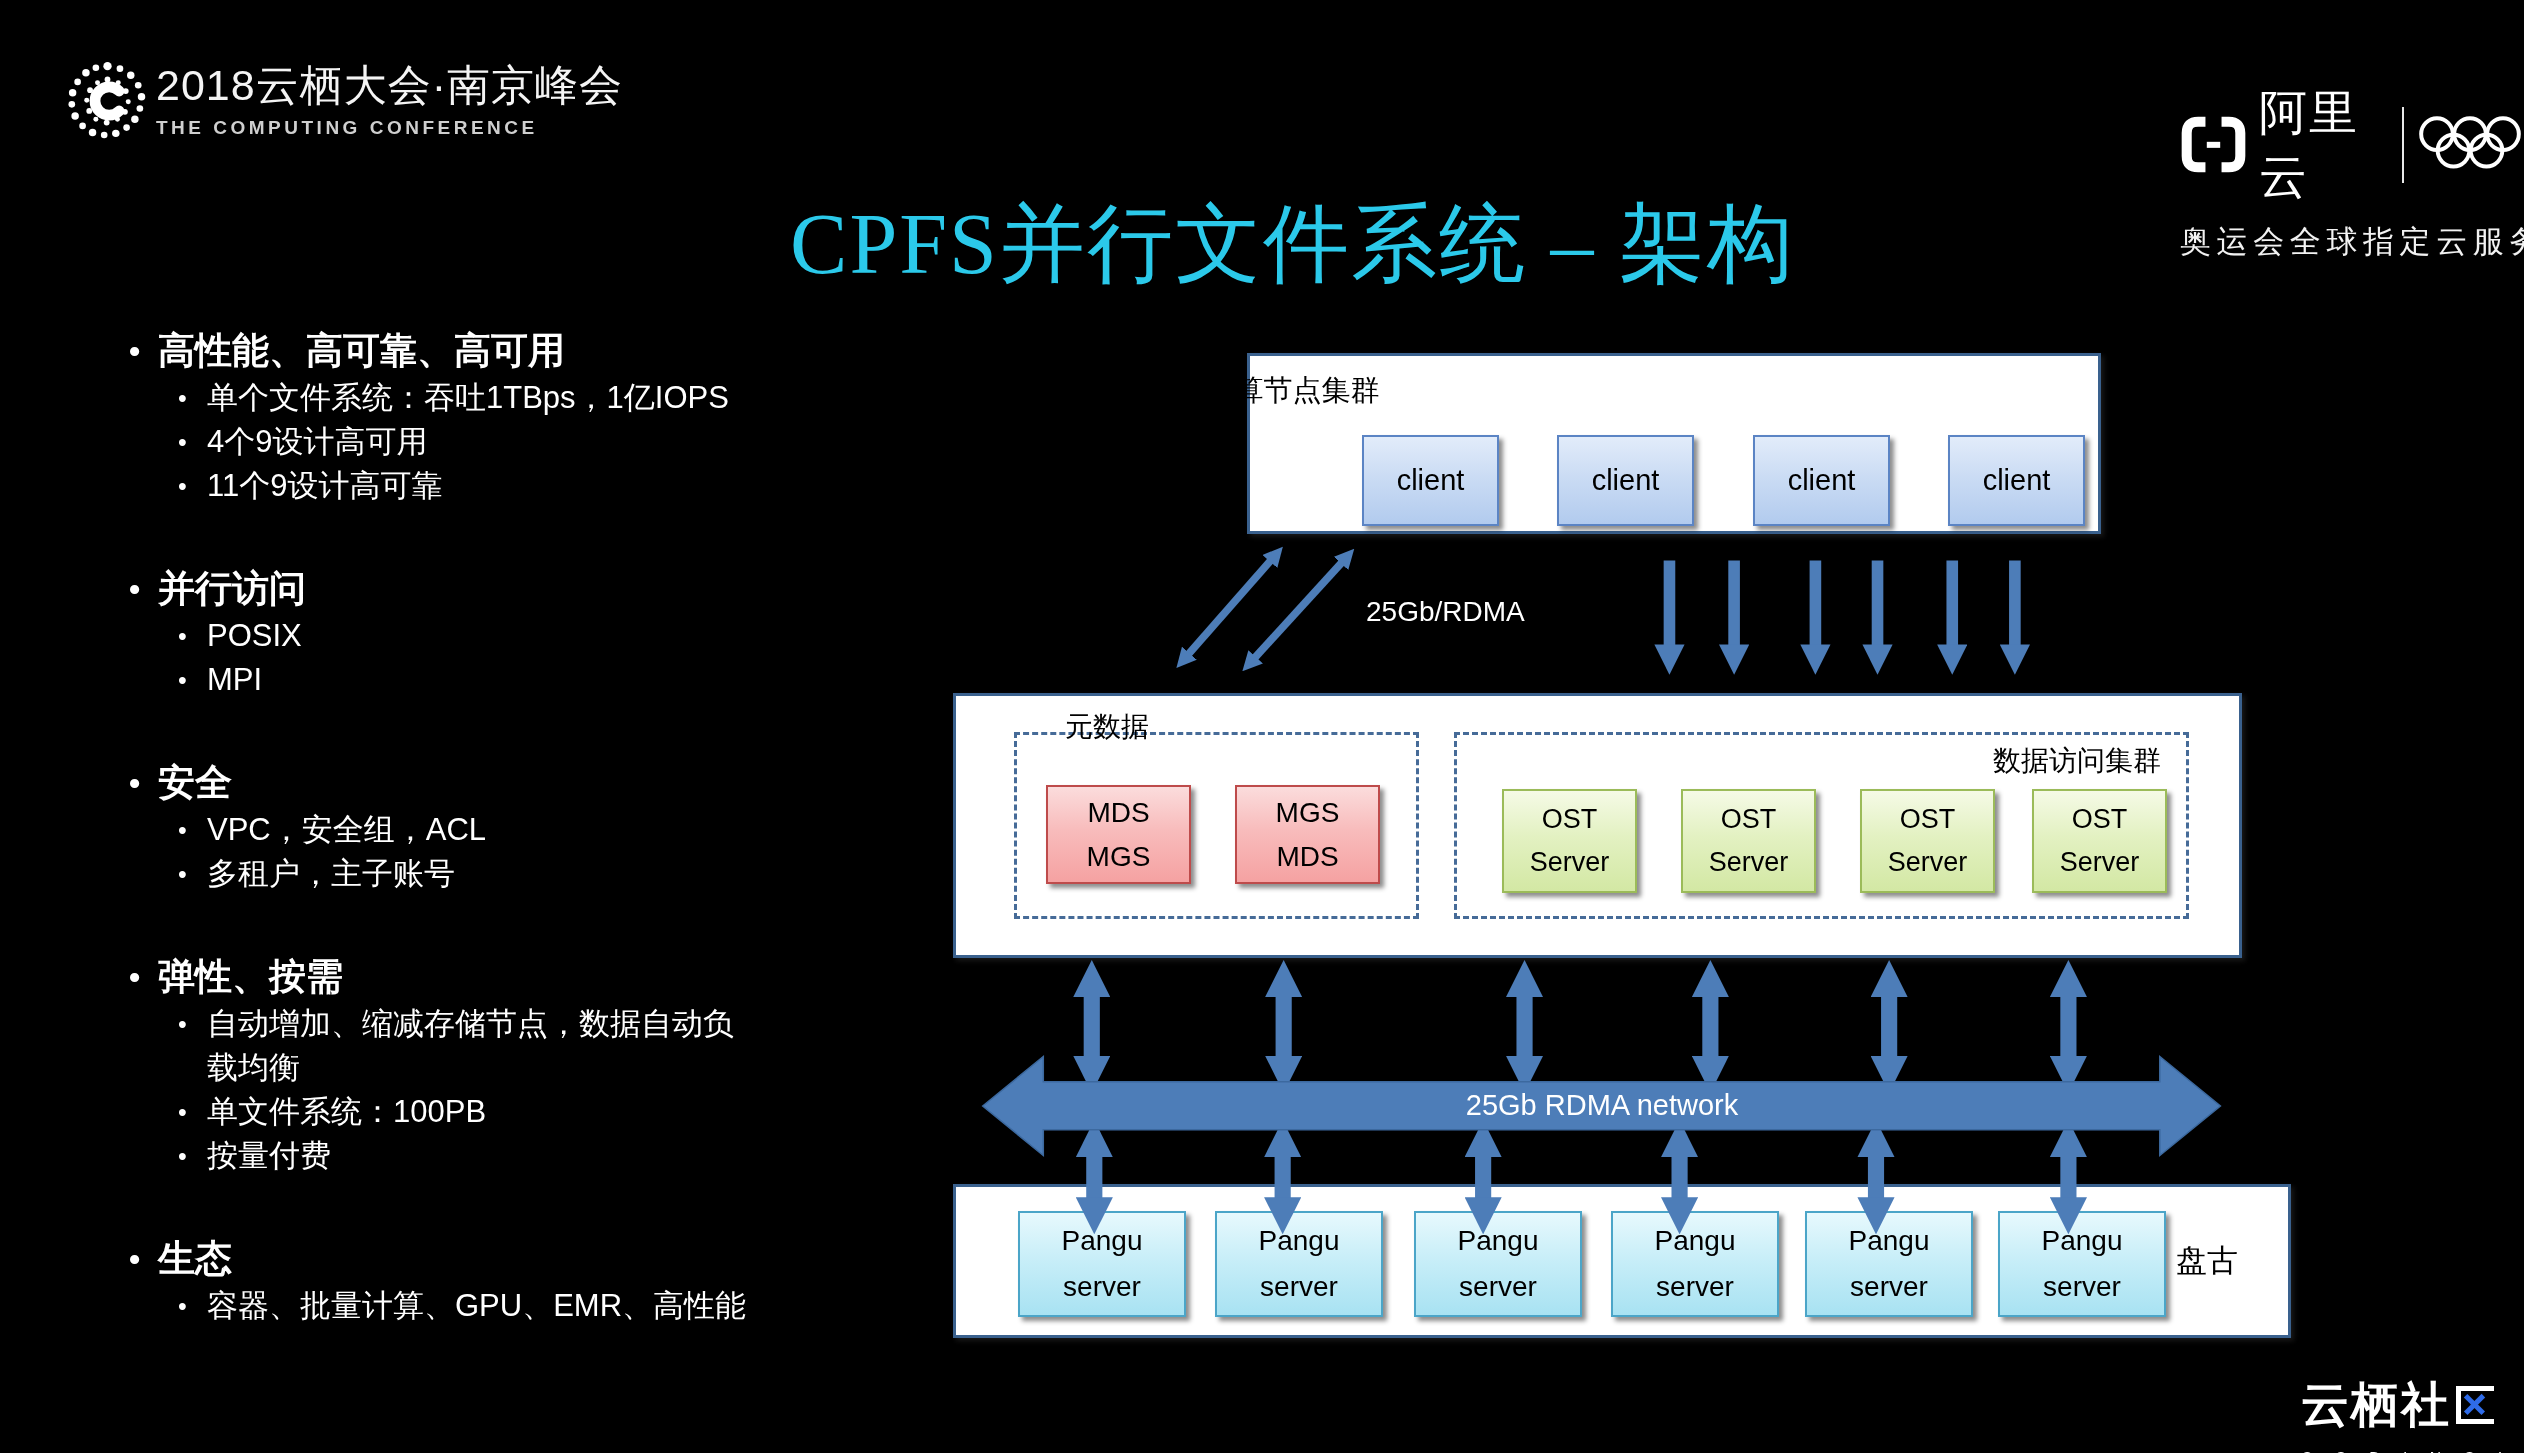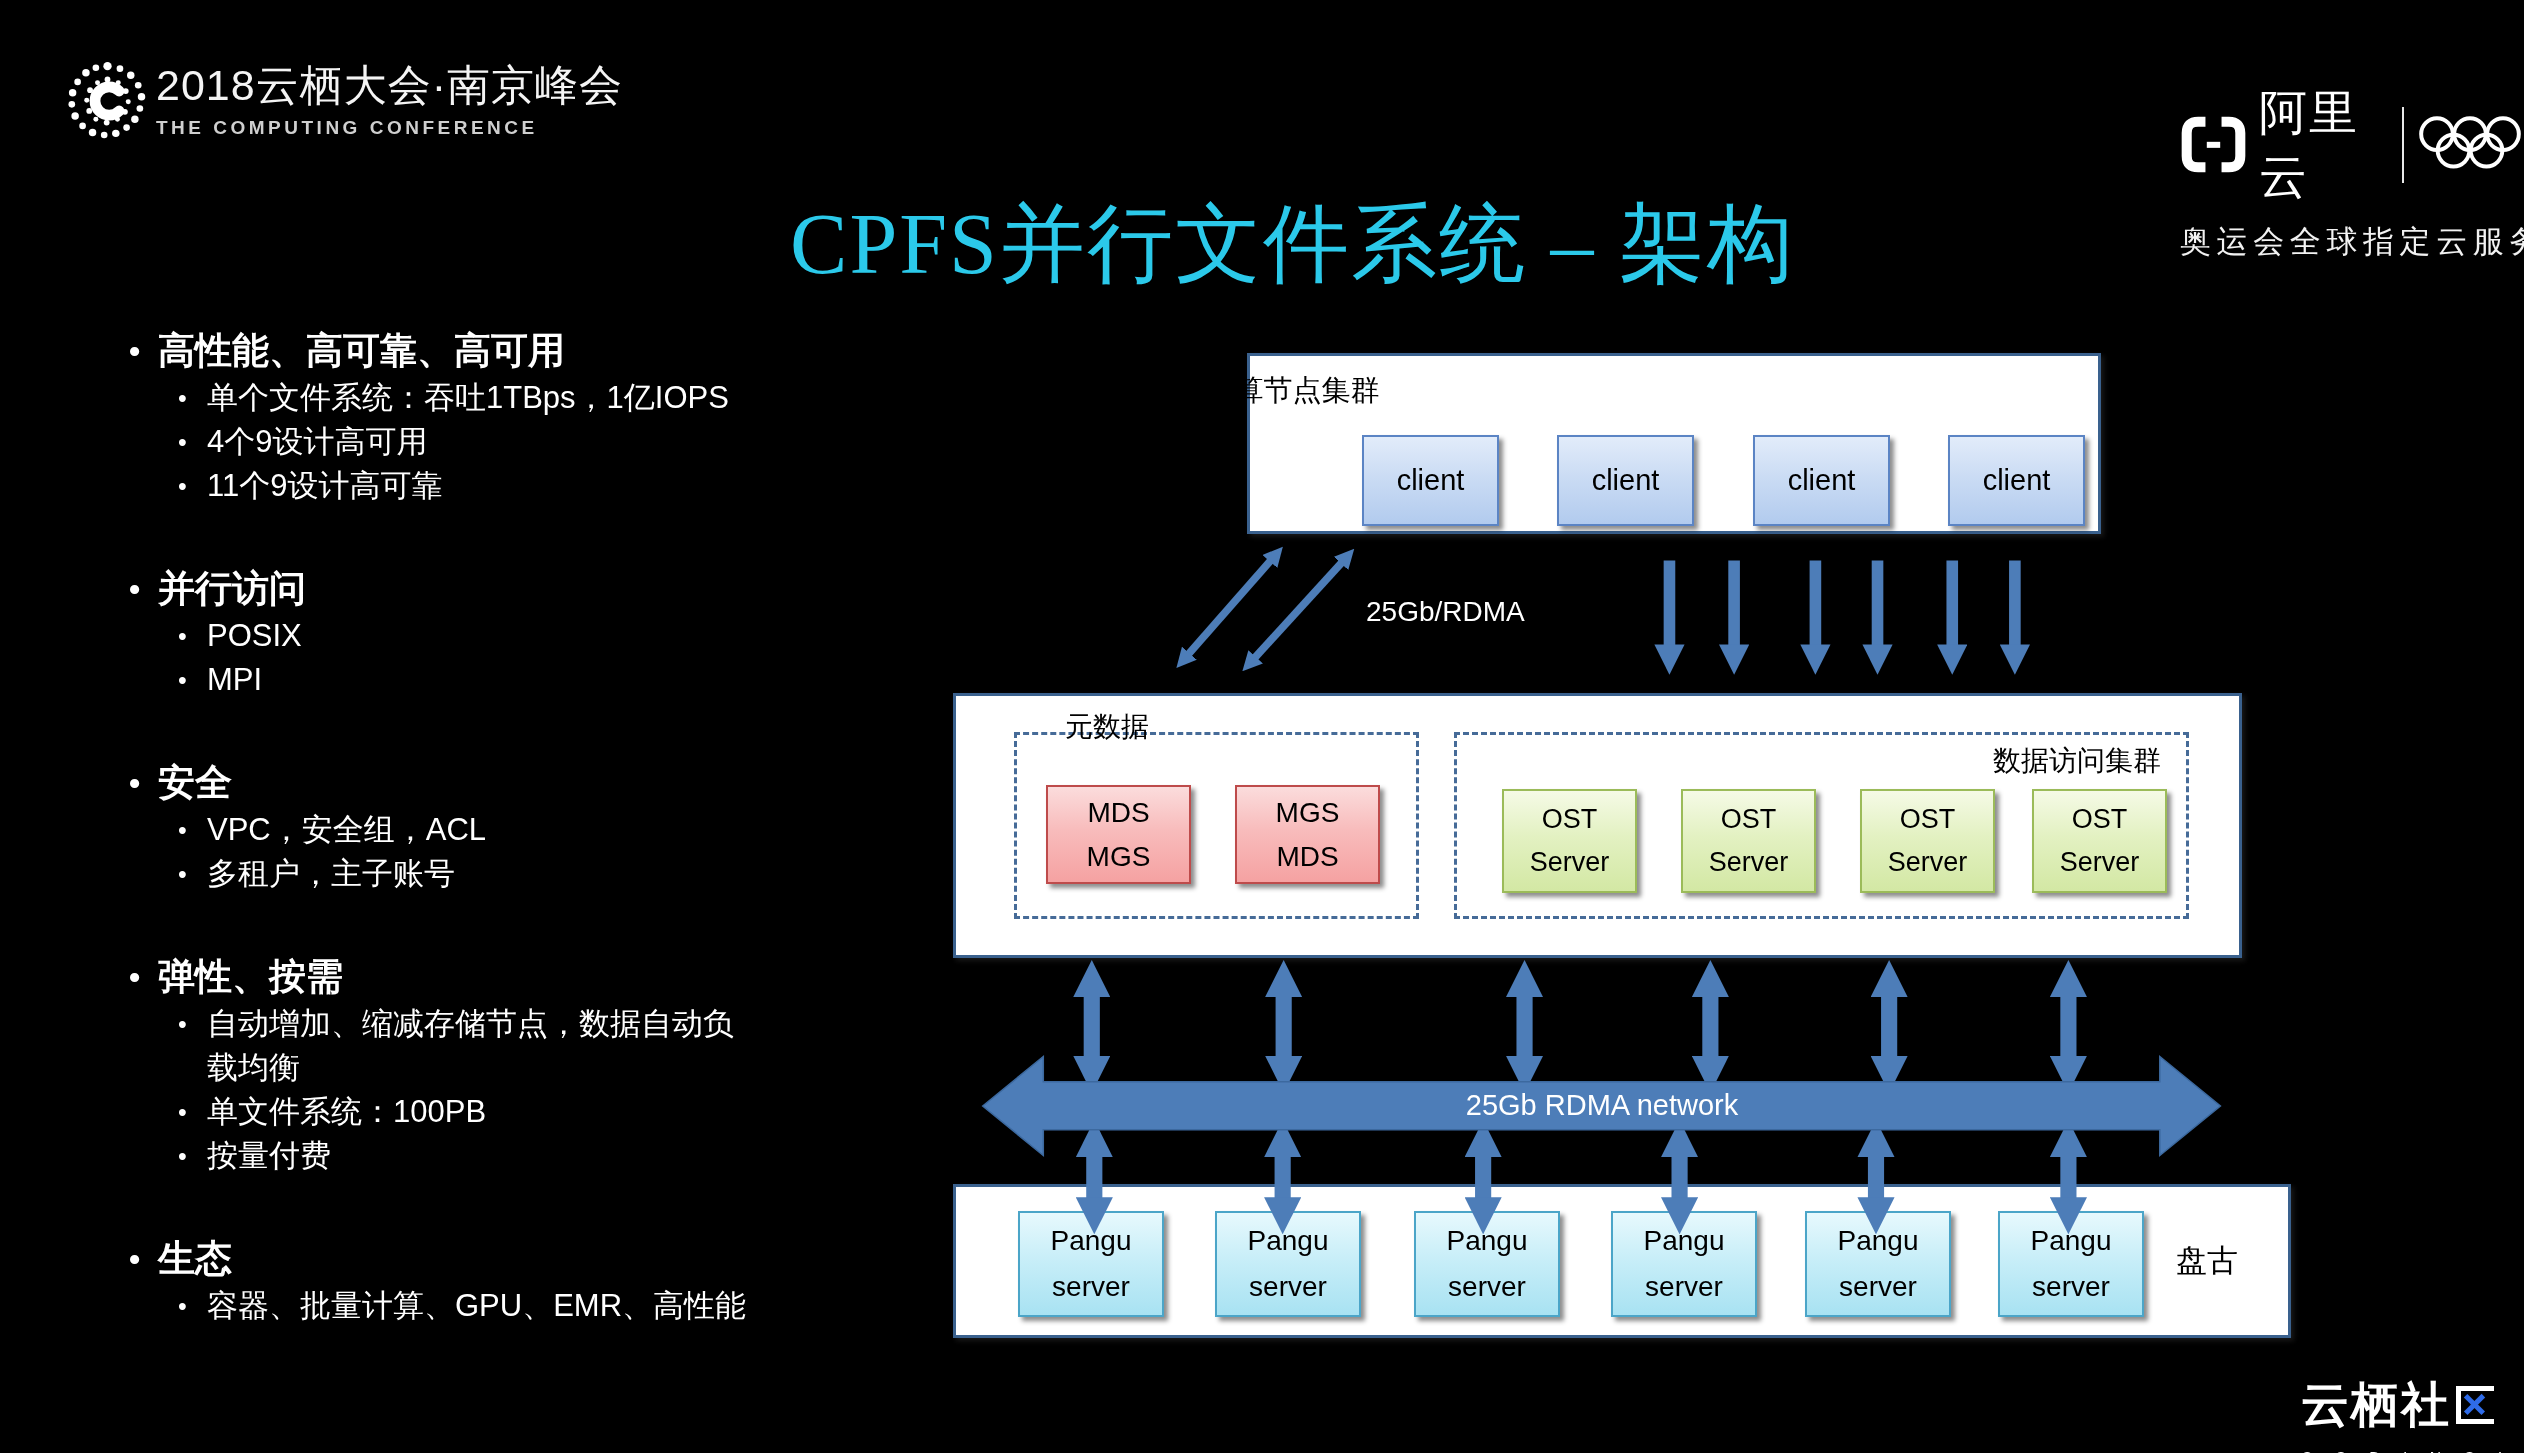--- a/index.html
+++ b/index.html
@@ -65,21 +65,21 @@
      background:linear-gradient(180deg,#fbdcdc 0%,#f8bcbc 45%,#f5a2a2 100%);
      border:2px solid #be4b4b;}
   .m1{left:1046px}.m2{left:1235px}
   .ost{top:789px;width:135px;height:104px;font-size:27px;line-height:43px;
      background:linear-gradient(180deg,#f5fae6 0%,#e3f1c2 45%,#d3e8a4 100%);
      border:2px solid #9bbb59;margin-left:15px;}
   .o1{left:1487px}.o2{left:1666px}.o3{left:1845px}.o4{left:2017px}
 
   
   .box-pangu{left:953px;top:1184px;width:1338px;height:154px;}
-  .pangu{top:1211px;width:146px;height:106px;font-size:28px;line-height:46px;
+  .pangu{top:1211px;width:168px;height:106px;font-size:28px;line-height:46px;
      background:linear-gradient(180deg,#e7f9fd 0%,#c8eef8 45%,#a8e2f2 100%);
      border:2px solid #4ba5c8;}
   .p1{left:1018px}.p2{left:1215px}.p3{left:1414px}.p4{left:1611px}.p5{left:1805px}.p6{left:1998px}
   .lbl-pangu{left:2176px;top:1240px;font-size:31px;}
 
   
   .arrows{position:absolute;left:0;top:0;width:2585px;height:1454px;pointer-events:none;}
   .lbl-net{position:absolute;left:983px;width:1238px;top:1089px;text-align:center;
      font-size:29px;color:#fff;}
 

